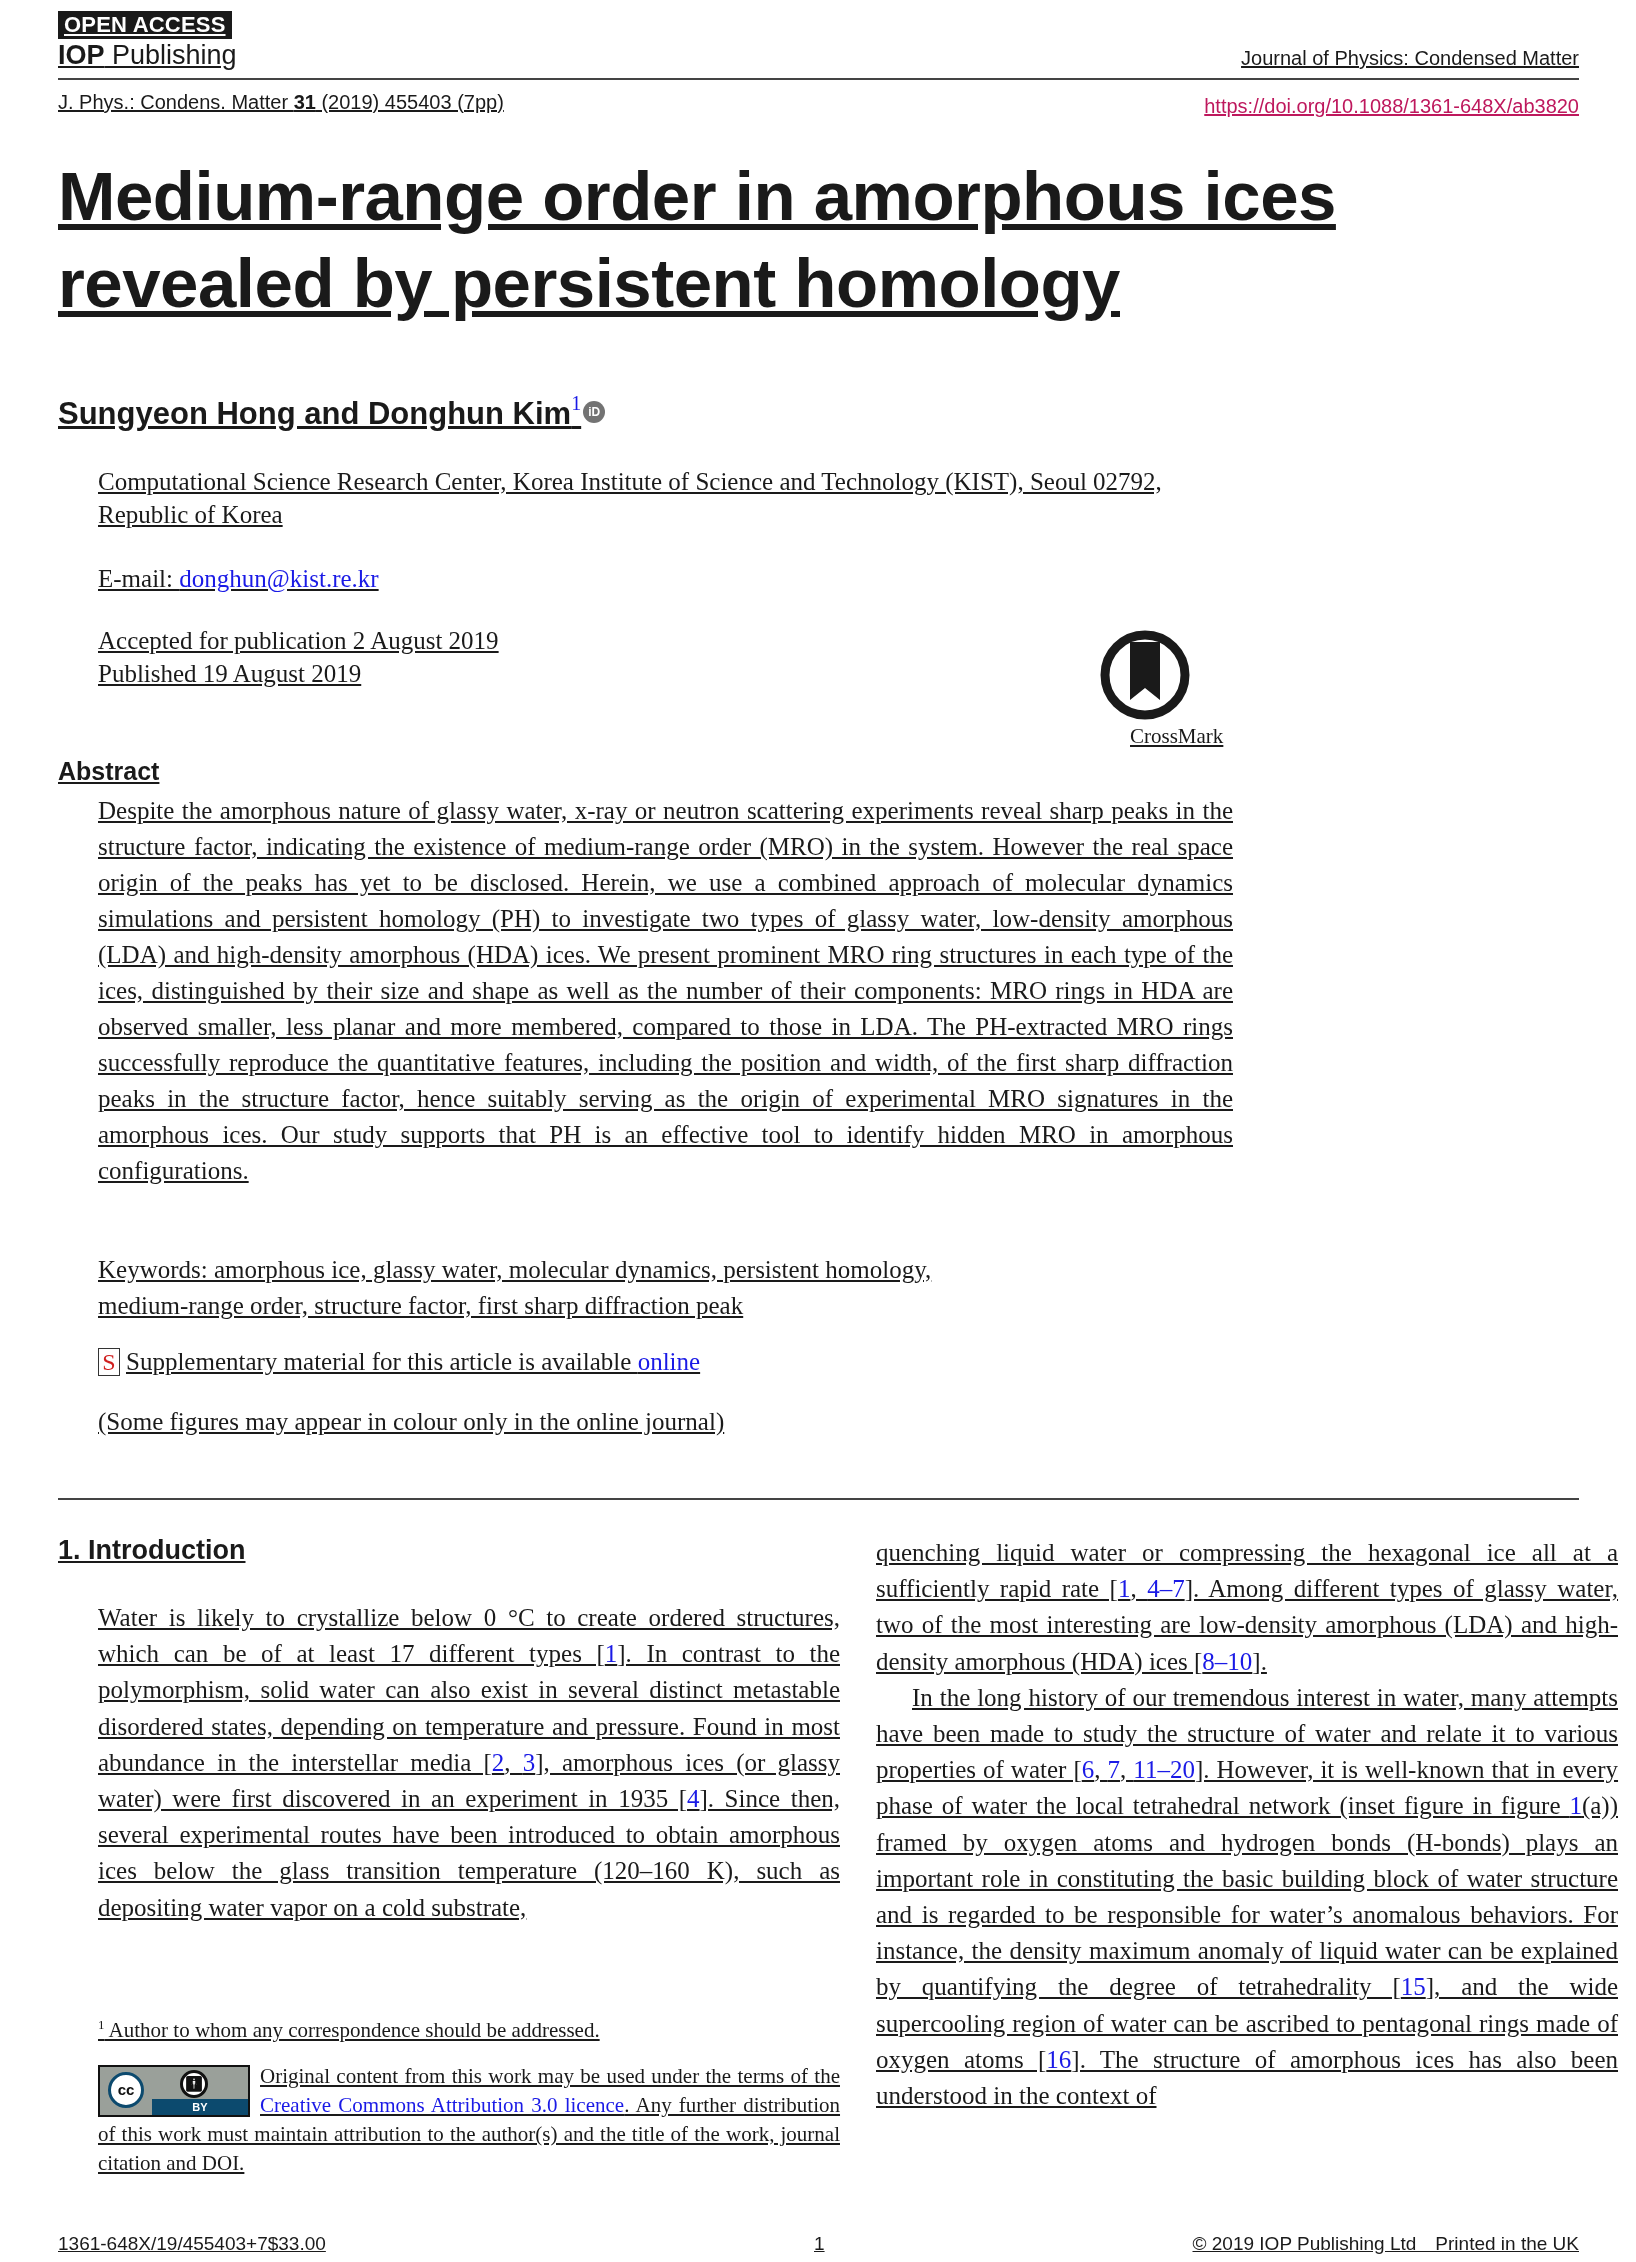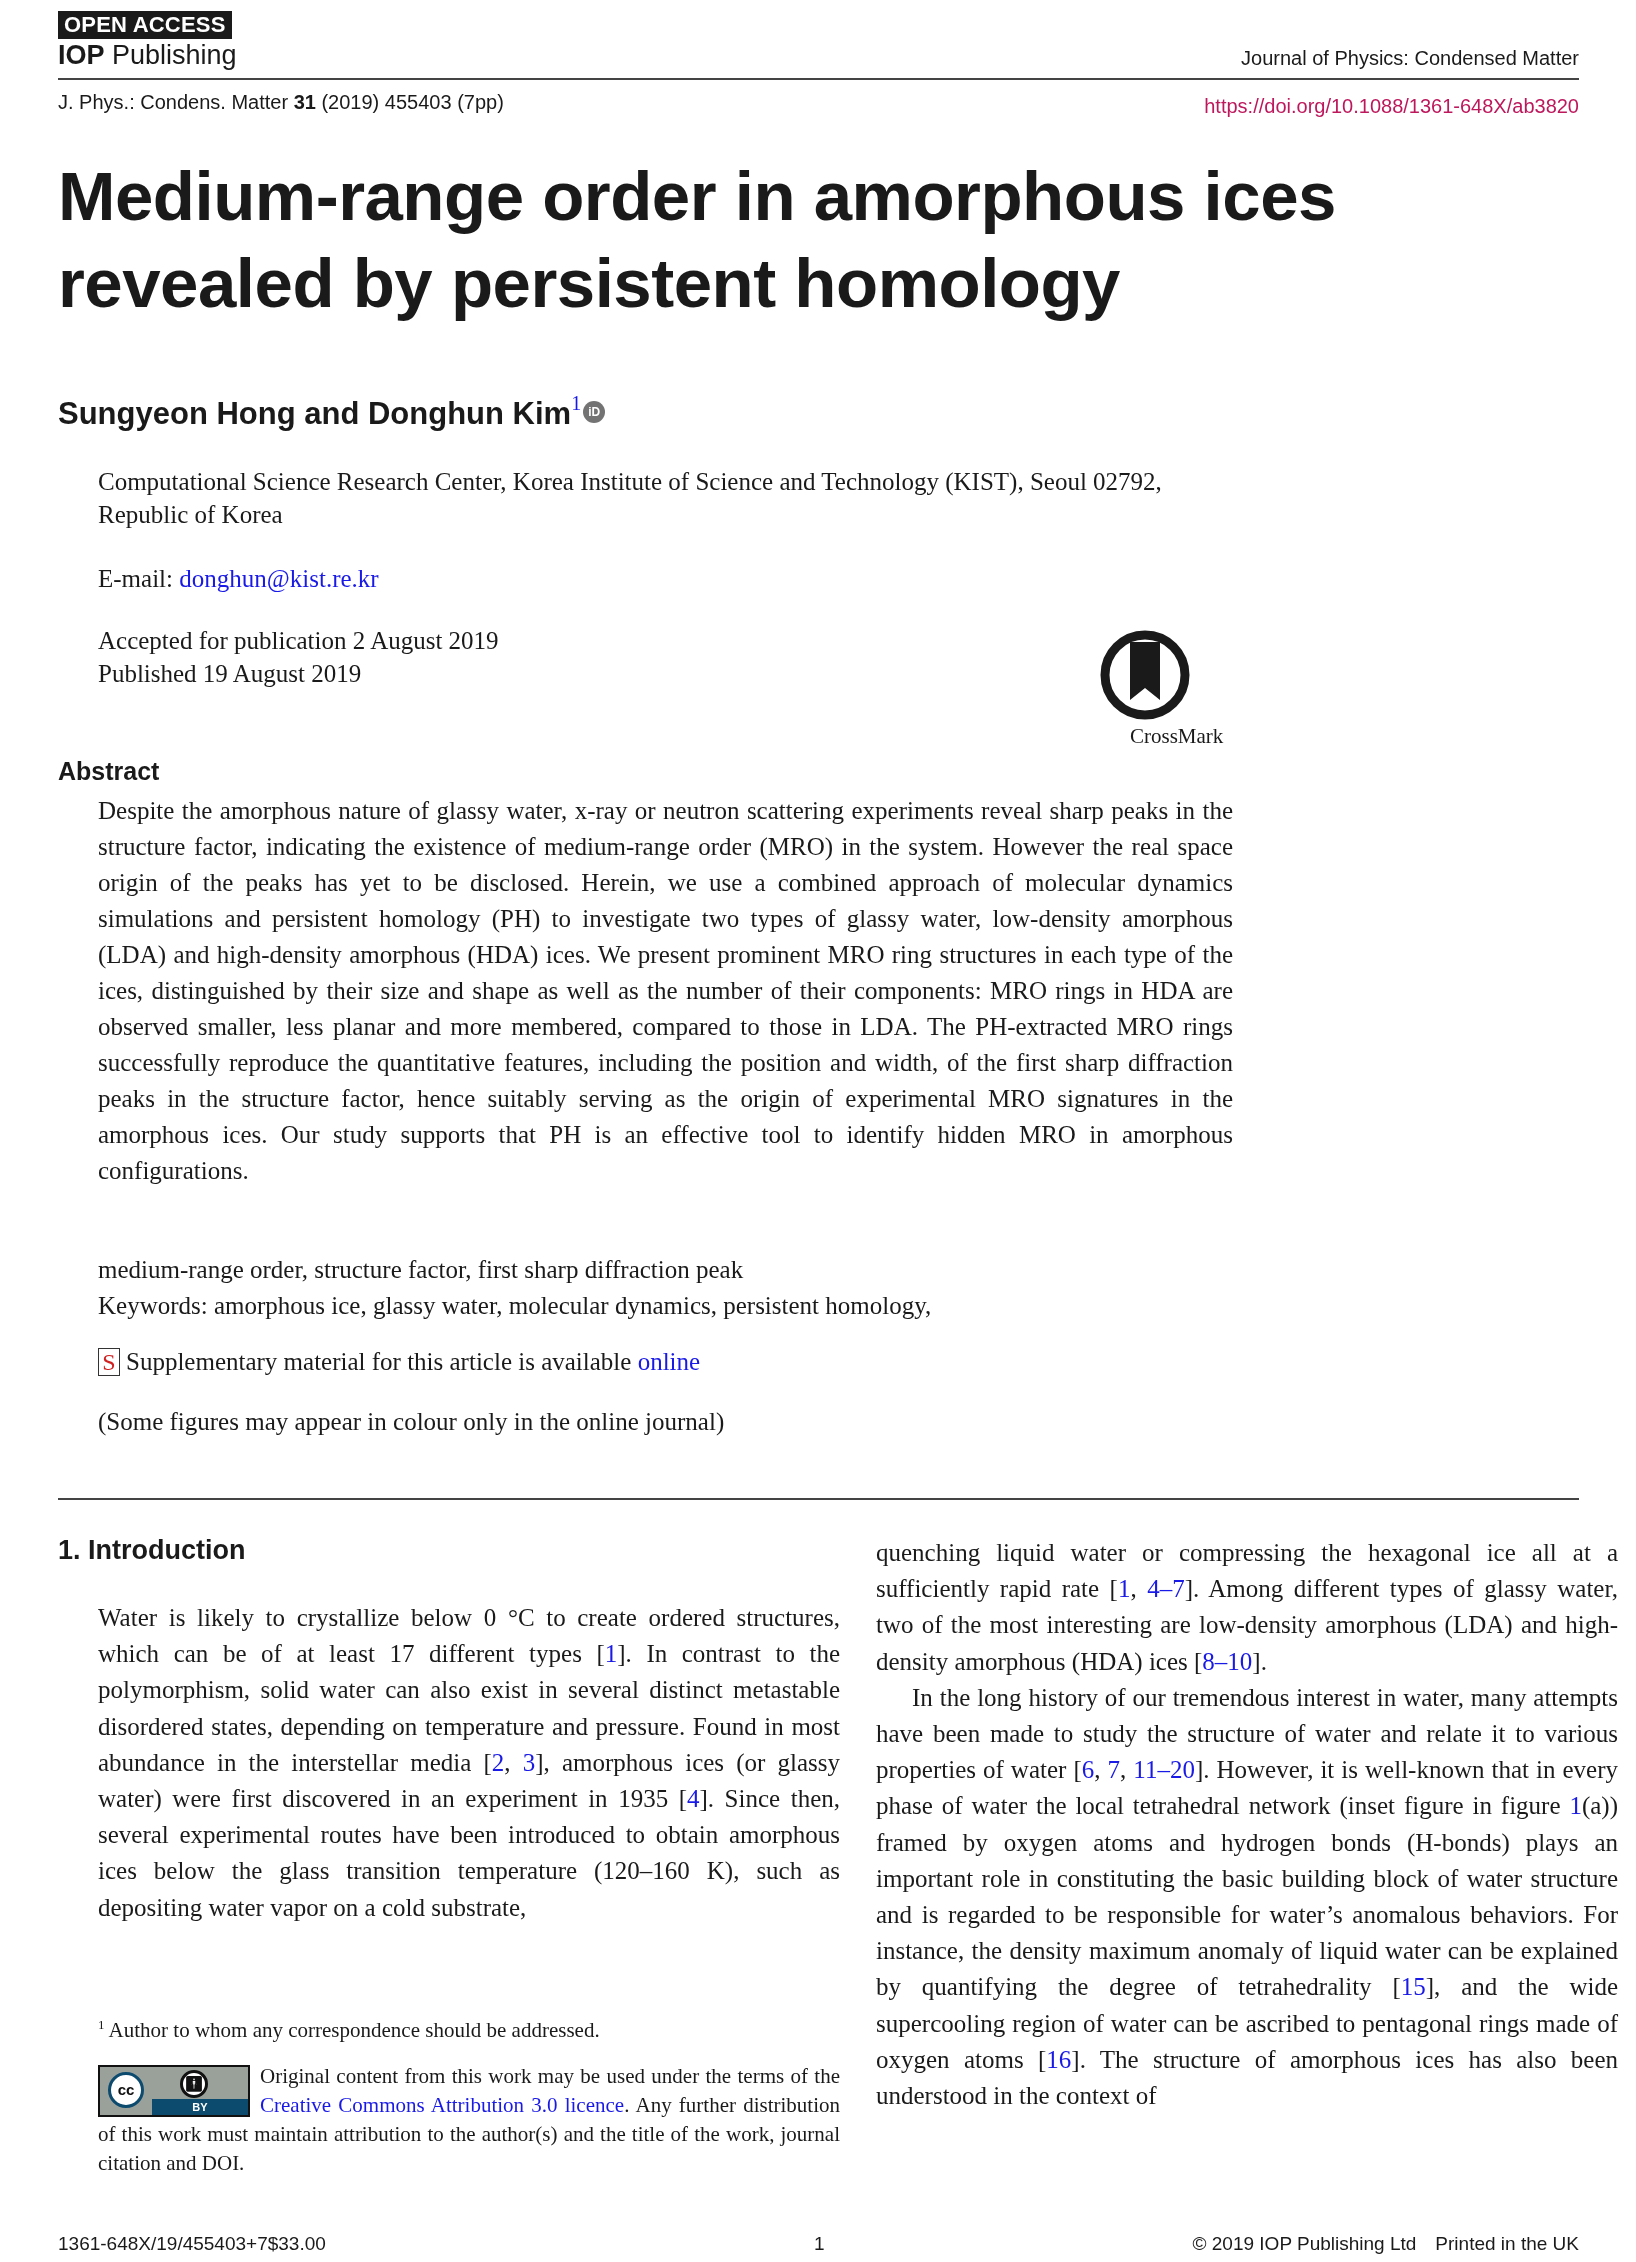--- a/index.html
+++ b/index.html
@@ -1,19 +1,19 @@
 <!DOCTYPE html>
 <html><head>
 <meta charset="utf-8">
 <style>
   html, body { margin:0; padding:0; background:#fff; }
   body { width:1636px; height:2262px; position:relative; overflow:hidden; color:#1a1a1a; }
   .sans { font-family: "Liberation Sans", sans-serif; }
   .serif { font-family: "Liberation Serif", serif; margin-left: 40px; }
-  .abs { position:absolute; }
+  .abs { position:absolute;text-decoration:underline; }
   a, .link { color:#1a1ae6; text-decoration:none; }
 
   #oa-badge { left:58px; top:11px; background:#1a1a1a; color:#fff; font-size:22px; font-weight:bold; padding:1px 6px; letter-spacing:0.2px; }
   #iop { left:58px; top:40px; font-size:27px; }
   #iop b { font-weight:bold; }
   #journal-name { right:57px; top:47px; font-size:20px; }
   #header-rule { left:58px; right:57px; top:78px; height:2px; background:#444; }
   #citation { left:58px; top:91px; font-size:20px; }
   #doi { right:57px; top:95px; font-size:20px; color:#be185d; }
 
@@ -89,22 +89,22 @@
     <circle cx="45" cy="45" r="40" fill="none" stroke="#1a1a1a" stroke-width="9"></circle>
     <path d="M30 12 L60 12 L60 70 L45 58 L30 70 Z" fill="#1a1a1a"></path>
     <path d="M30 74 L45 62 L60 74" fill="none" stroke="#fff" stroke-width="3"></path>
   </svg>
   <div id="crossmark-label" class="serif">CrossMark</div>
 </div>
 
 <div id="abstract-head" class="abs sans">Abstract</div>
 <div id="abstract" class="abs serif">Despite the amorphous nature of glassy water, x-ray or neutron scattering experiments reveal sharp peaks in the structure factor, indicating the existence of medium-range order (MRO) in the system. However the real space origin of the peaks has yet to be disclosed. Herein, we use a combined approach of molecular dynamics simulations and persistent homology (PH) to investigate two types of glassy water, low-density amorphous (LDA) and high-density amorphous (HDA) ices. We present prominent MRO ring structures in each type of the ices, distinguished by their size and shape as well as the number of their components: MRO rings in HDA are observed smaller, less planar and more membered, compared to those in LDA. The PH-extracted MRO rings successfully reproduce the quantitative features, including the position and width, of the first sharp diffraction peaks in the structure factor, hence suitably serving as the origin of experimental MRO signatures in the amorphous ices. Our study supports that PH is an effective tool to identify hidden MRO in amorphous configurations.</div>
 <div id="keywords" class="abs serif">
+  <div>Keywords: amorphous ice, glassy water, molecular dynamics, persistent homology,</div>
   <div>medium-range order, structure factor, first sharp diffraction peak</div>
-  <div>Keywords: amorphous ice, glassy water, molecular dynamics, persistent homology,</div>
 </div>
 <div id="supp" class="abs serif"><span id="supp-icon">S</span><span>Supplementary material for this article is available </span><a>online</a></div>
 <div id="colour-note" class="abs serif">(Some figures may appear in colour only in the online journal)</div>
 
 <div id="body-rule" class="abs"></div>
 
 <div id="intro-head" class="abs sans">1.  Introduction</div>
 <div id="col-left" class="abs serif col">Water is likely to crystallize below 0 °C to create ordered structures, which can be of at least 17 different types [<a>1</a>]. In contrast to the polymorphism, solid water can also exist in several distinct metastable disordered states, depending on temperature and pressure. Found in most abundance in the interstellar media [<a>2</a>, <a>3</a>], amorphous ices (or glassy water) were first discovered in an experiment in 1935 [<a>4</a>]. Since then, several experimental routes have been introduced to obtain amorphous ices below the glass transition temperature (120–160 K), such as depositing water vapor on a cold substrate,</div>
 <div id="col-right" class="abs serif col">
   <div>quenching liquid water or compressing the hexagonal ice all at a sufficiently rapid rate [<a>1</a>, <a>4–7</a>]. Among different types of glassy water, two of the most interesting are low-density amorphous (LDA) and high-density amorphous (HDA) ices [<a>8–10</a>].</div>

